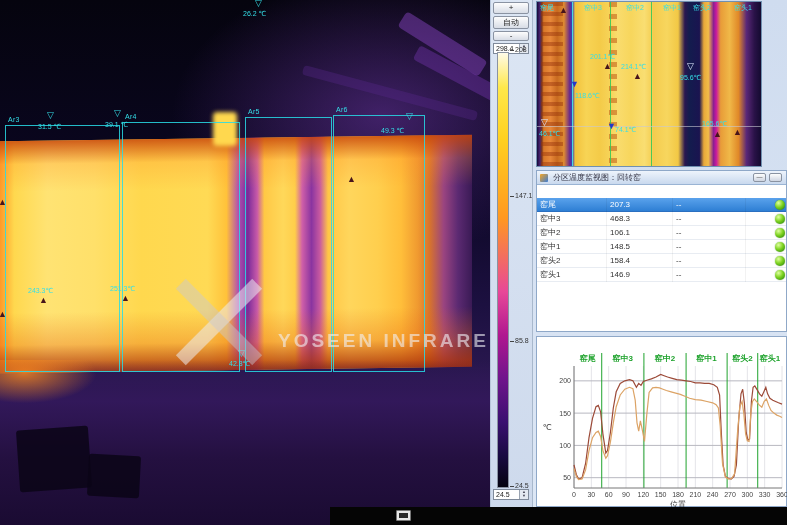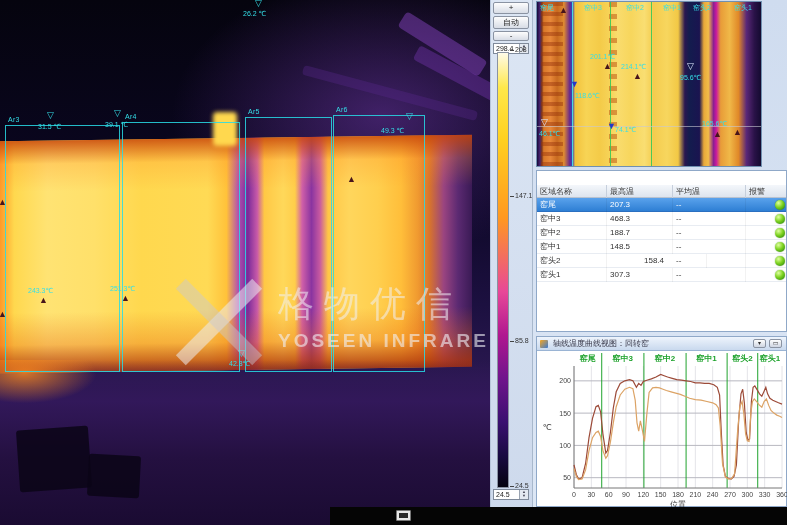--- a/index.html
+++ b/index.html
@@ -159,21 +159,20 @@
         <div class="marker" style="left: 347px; top: 175px; color: rgb(71, 20, 26);">▲</div>
         <div class="marker" style="left: -2px; top: 198px; color: rgb(71, 20, 26);">▲</div>
         <div class="marker" style="left: -2px; top: 310px; color: rgb(71, 20, 26);">▲</div>
       </div>
 
     <div id="watermark">
       <div id="wm-x">
         <div class="xb xb1"></div>
           <div class="xb xb2"></div>
       </div>
-      <div id="wm-cn">格物优信</div>
       <div id="wm-en">YOSEEN INFRARED</div>
     </div>
   </div>
 
   <div id="scale-panel">
     <div class="mini-btn" style="top:2px;">+</div>
     <div class="mini-btn" style="top:16px;height:13px;line-height:11px;">自动</div>
     <div class="mini-btn" style="top:31px;height:10px;line-height:8px;">-</div>
     <div class="spinbox" style="top:43px;">
       <span>298.4</span>
@@ -225,73 +224,67 @@
         <div class="marker-label" style="left: 2px; top: 128px;">46.1℃</div>
         <div class="marker" style="left: 70px; top: 120px; color: rgb(36, 56, 200);">▼</div>
         <div class="marker-label" style="left: 78px; top: 124px;">74.1℃</div>
         <div class="marker" style="left: 176px; top: 128px; color: rgb(71, 20, 26);">▲</div>
         <div class="marker-label" style="left: 165px; top: 118px;">165.6℃</div>
         <div class="marker" style="left: 196px; top: 126px; color: rgb(71, 20, 26);">▲</div>
       </div>
   </div>
 
   <div class="child-win" id="table-win">
-    <div id="table-header">
-        <div class="th-cell" style="left: 0px; width: 70px;">区域名称</div>
-        <div class="th-cell" style="left: 70px; width: 66px;">最高温</div>
-        <div class="th-cell" style="left: 136px; width: 73px;">平均温</div>
-        <div class="th-cell" style="left: 209px; width: 42px;">报警</div>
-      </div>
+    <div class="titlebar">
+      <span class="win-icon"></span>
+      <span>分区温度监视图：回转窑</span>
+      <span class="tb-btn" style="right:20px;">—</span>
+      <span class="tb-btn" style="right:4px;"></span>
+    </div>
     <div id="table-rows">
         <div class="t-row selected" style="top: 0px;">
           <div class="t-cell" style="left: 0px; width: 70px;">窑尾</div>
           <div class="t-cell" style="left: 70px; width: 66px;">207.3</div>
           <div class="t-cell" style="left: 136px; width: 73px;">--</div>
           <div class="orb" style="left: 238px;"></div>
         </div>
         <div class="t-row" style="top: 14px;">
           <div class="t-cell" style="left: 0px; width: 70px;">窑中3</div>
           <div class="t-cell" style="left: 70px; width: 66px;">468.3</div>
           <div class="t-cell" style="left: 136px; width: 73px;">--</div>
           <div class="orb" style="left: 238px;"></div>
         </div>
         <div class="t-row" style="top: 28px;">
           <div class="t-cell" style="left: 0px; width: 70px;">窑中2</div>
-          <div class="t-cell" style="left: 70px; width: 66px;">188.7</div>
+          <div class="t-cell" style="left: 70px; width: 66px;">106.1</div>
           <div class="t-cell" style="left: 136px; width: 73px;">--</div>
           <div class="orb" style="left: 238px;"></div>
         </div>
         <div class="t-row" style="top: 42px;">
           <div class="t-cell" style="left: 0px; width: 70px;">窑中1</div>
           <div class="t-cell" style="left: 70px; width: 66px;">148.5</div>
           <div class="t-cell" style="left: 136px; width: 73px;">--</div>
           <div class="orb" style="left: 238px;"></div>
         </div>
         <div class="t-row" style="top: 56px;">
           <div class="t-cell" style="left: 0px; width: 70px;">窑头2</div>
-          <div class="t-cell" style="left: 70px; width: 66px; margin-left: 34px;">158.4</div>
+          <div class="t-cell" style="left: 70px; width: 66px;">158.4</div>
           <div class="t-cell" style="left: 136px; width: 73px;">--</div>
           <div class="orb" style="left: 238px;"></div>
         </div>
         <div class="t-row" style="top: 70px;">
           <div class="t-cell" style="left: 0px; width: 70px;">窑头1</div>
-          <div class="t-cell" style="left: 70px; width: 66px;">307.3</div>
+          <div class="t-cell" style="left: 70px; width: 66px;">146.9</div>
           <div class="t-cell" style="left: 136px; width: 73px;">--</div>
           <div class="orb" style="left: 238px;"></div>
         </div>
       </div>
   </div>
 
   <div class="child-win" id="chart-win">
-    <div class="titlebar">
-      <span class="win-icon"></span>
-      <span>轴线温度曲线视图：回转窑</span>
-      <span class="tb-btn" style="right:20px;">▾</span>
-      <span class="tb-btn" style="right:4px;">▭</span>
-    </div>
     <svg id="curve-svg" width="251" height="157">
         <line x1="37" y1="15" x2="37" y2="137" stroke="#e4e4e8" stroke-width="1"></line>
         <line x1="54.33333333333333" y1="15" x2="54.33333333333333" y2="137" stroke="#e4e4e8" stroke-width="1"></line>
         <line x1="71.66666666666666" y1="15" x2="71.66666666666666" y2="137" stroke="#e4e4e8" stroke-width="1"></line>
         <line x1="89" y1="15" x2="89" y2="137" stroke="#e4e4e8" stroke-width="1"></line>
         <line x1="106.33333333333333" y1="15" x2="106.33333333333333" y2="137" stroke="#e4e4e8" stroke-width="1"></line>
         <line x1="123.66666666666667" y1="15" x2="123.66666666666667" y2="137" stroke="#e4e4e8" stroke-width="1"></line>
         <line x1="141" y1="15" x2="141" y2="137" stroke="#e4e4e8" stroke-width="1"></line>
         <line x1="158.33333333333331" y1="15" x2="158.33333333333331" y2="137" stroke="#e4e4e8" stroke-width="1"></line>
         <line x1="175.66666666666666" y1="15" x2="175.66666666666666" y2="137" stroke="#e4e4e8" stroke-width="1"></line>

